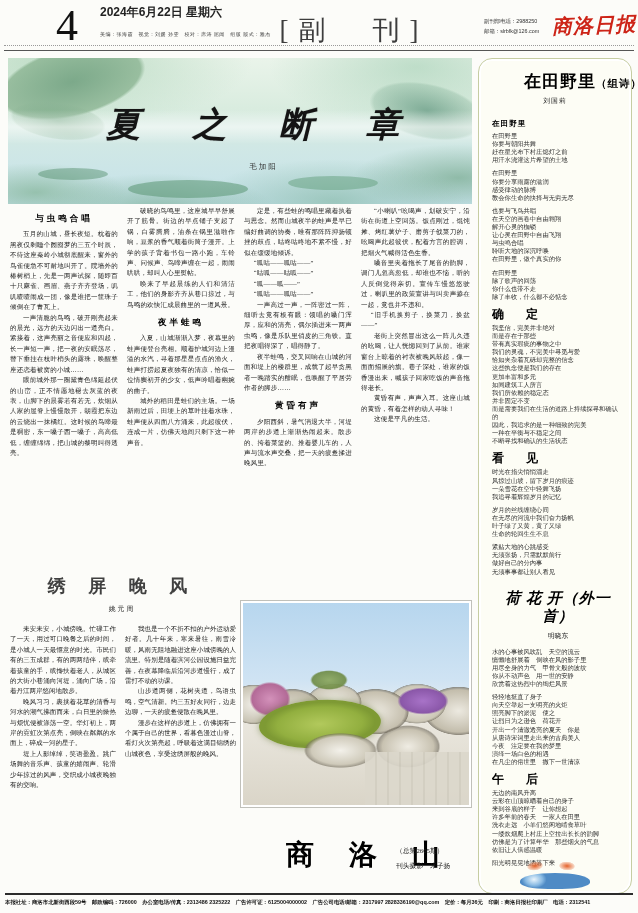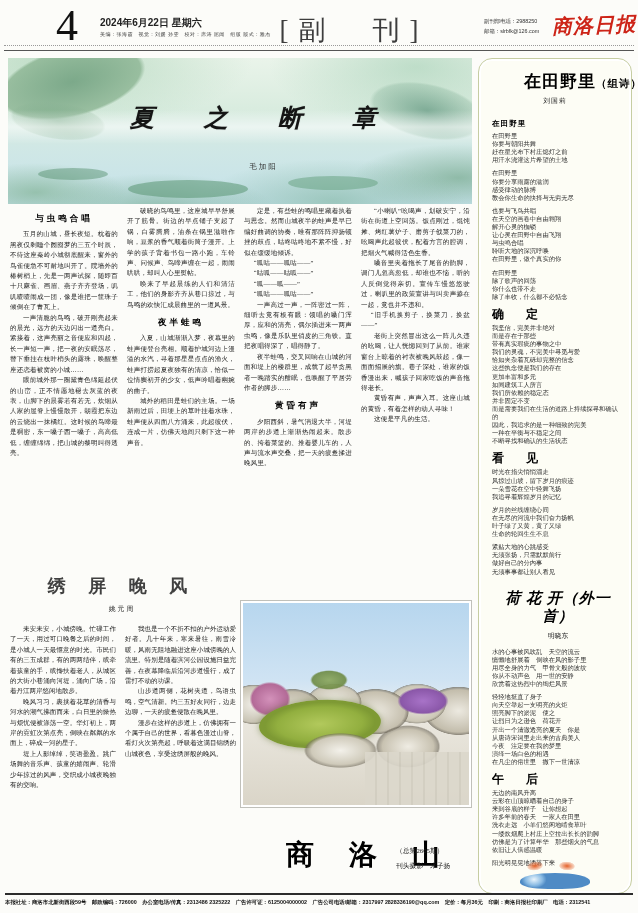--- a/index.html
+++ b/index.html
@@ -1,20 +1,20 @@
 <!DOCTYPE html>
 <html><head>
 <meta charset="utf-8">
 <style>
   html,body{margin:0;padding:0;background:#e9e9e6;}
   .page{position:relative;width:638px;height:913px;margin:0 auto;background:#fcfcf9;
         font-family:"Liberation Serif","DejaVu Serif",serif;color:#1a1a1a;overflow:hidden;}
   
   .page-number{position:absolute;left:56px;top:4px;font-size:44px;font-weight:400;color:#111;line-height:1;}
-  .hdr-date{position:absolute;left:100px;top:16px;font-size:10px;font-weight:700;color:#222;font-family:"Liberation Sans",sans-serif;}
+  .hdr-date{position:absolute;left:100px;top:4px;font-size:12px;font-weight:700;color:#222;font-family:"Liberation Sans",sans-serif;}
   .hdr-credits{position:absolute;left:100px;top:31px;font-size:5px;color:#444;font-family:"Liberation Sans",sans-serif;letter-spacing:.5px;}
   .section-title{position:absolute;left:254px;top:12px;width:200px;text-align:center;font-size:27px;
         letter-spacing:10px;color:#3d3d3d;font-weight:400;}
   .hdr-phone{position:absolute;left:484px;top:18px;font-size:5.4px;color:#333;font-family:"Liberation Sans",sans-serif;}
   .hdr-email{position:absolute;left:484px;top:28px;font-size:5.4px;color:#333;font-family:"Liberation Sans",sans-serif;}
   .masthead{position:absolute;left:552px;top:12px;font-size:20px;font-weight:700;font-style:italic;
         color:#cd2418;letter-spacing:1px;transform:rotate(-2deg);}
   .hdr-dotted{position:absolute;left:4px;right:4px;top:45px;border-top:1.5px dotted #9a9a9a;}
   .hdr-rule{position:absolute;left:4px;right:4px;top:50px;border-top:1.5px solid #555;}
   
@@ -31,21 +31,21 @@
   .leaf-l1{left:-36px;top:-22px;width:200px;height:92px;transform:rotate(-14deg);
       background:radial-gradient(closest-side,#6f9f7e,#8fb796 70%,transparent 75%);opacity:.85;}
   .leaf-l2{left:-10px;top:40px;width:120px;height:46px;transform:rotate(8deg);
       background:radial-gradient(closest-side,#7aa988,rgba(140,180,150,.4) 75%,transparent 80%);opacity:.7;}
   .leaf-r1{right:-30px;top:18px;width:150px;height:70px;transform:rotate(12deg);
       background:radial-gradient(closest-side,#6a9d86,rgba(130,175,150,.4) 72%,transparent 78%);opacity:.8;}
   .pad1{left:120px;bottom:6px;width:120px;height:18px;background:rgba(90,150,115,.55);}
   .pad2{left:280px;bottom:14px;width:90px;height:14px;background:rgba(100,160,125,.5);}
   .pad3{left:30px;bottom:24px;width:70px;height:12px;background:rgba(80,140,105,.45);}
   .mist{position:absolute;left:0;right:0;top:52px;height:34px;background:linear-gradient(180deg,rgba(255,255,255,.0),rgba(255,255,255,.55),rgba(255,255,255,.0));}
-  .feature-title{position:absolute;left:0;right:0;top:44px;text-align:center;font-size:24px;font-weight:700;
+  .feature-title{position:absolute;left:0;right:0;top:44px;text-align:center;font-size:34px;font-weight:700;
       font-style:italic;color:#141414;letter-spacing:22px;text-shadow:0 0 1px rgba(0,0,0,.35);padding-left:48px;}
   .feature-author{position:absolute;left:52%;top:104px;font-size:7.5px;color:#333;letter-spacing:2px;}
   
   .fcol{position:absolute;top:206px;width:108px;overflow:hidden;font-size:6.5px;line-height:10.4px;
       text-align:justify;color:#222;letter-spacing:.2px;}
   .fcol.c0{left:10px;height:352px;}
   .fcol.c1{left:127px;height:352px;}
   .fcol.c2{left:244px;height:384px;}
   .fcol.c3{left:361px;width:109px;height:384px;}
   .blk{margin:0;}

